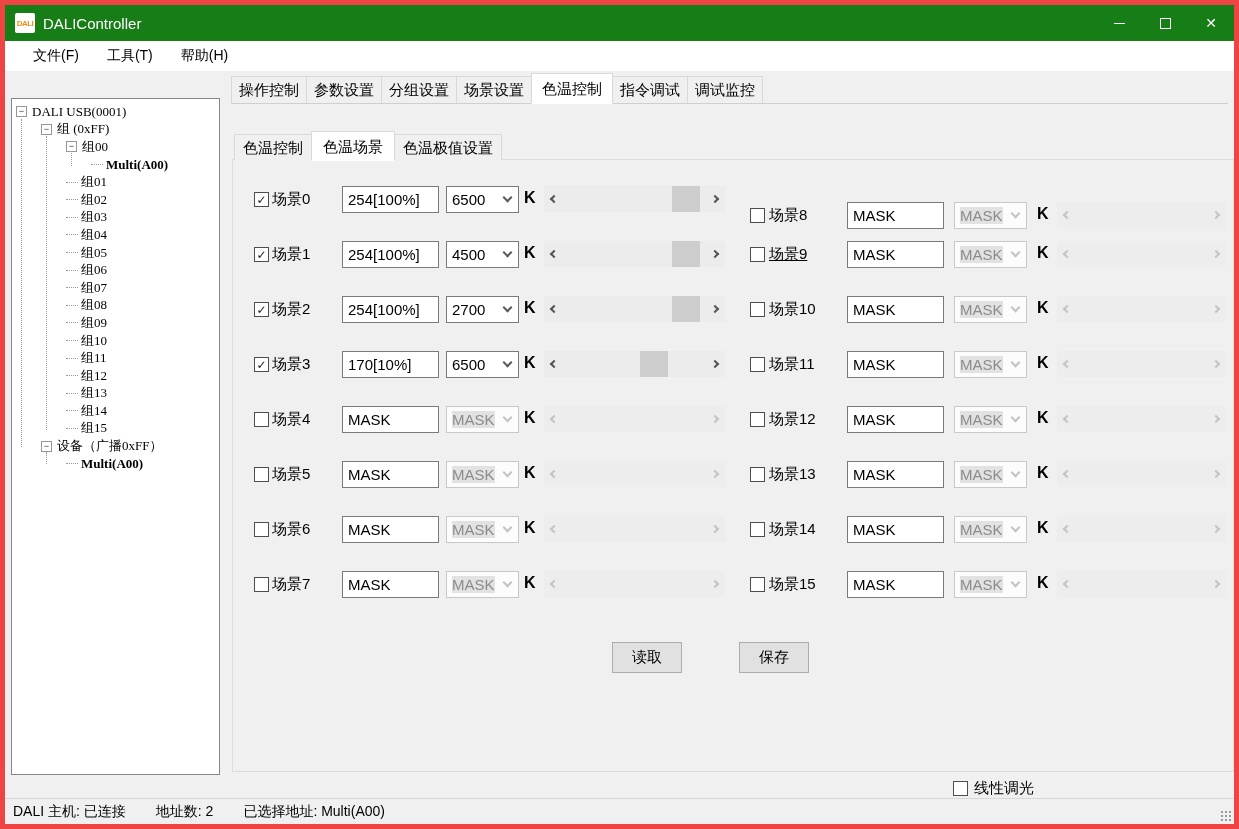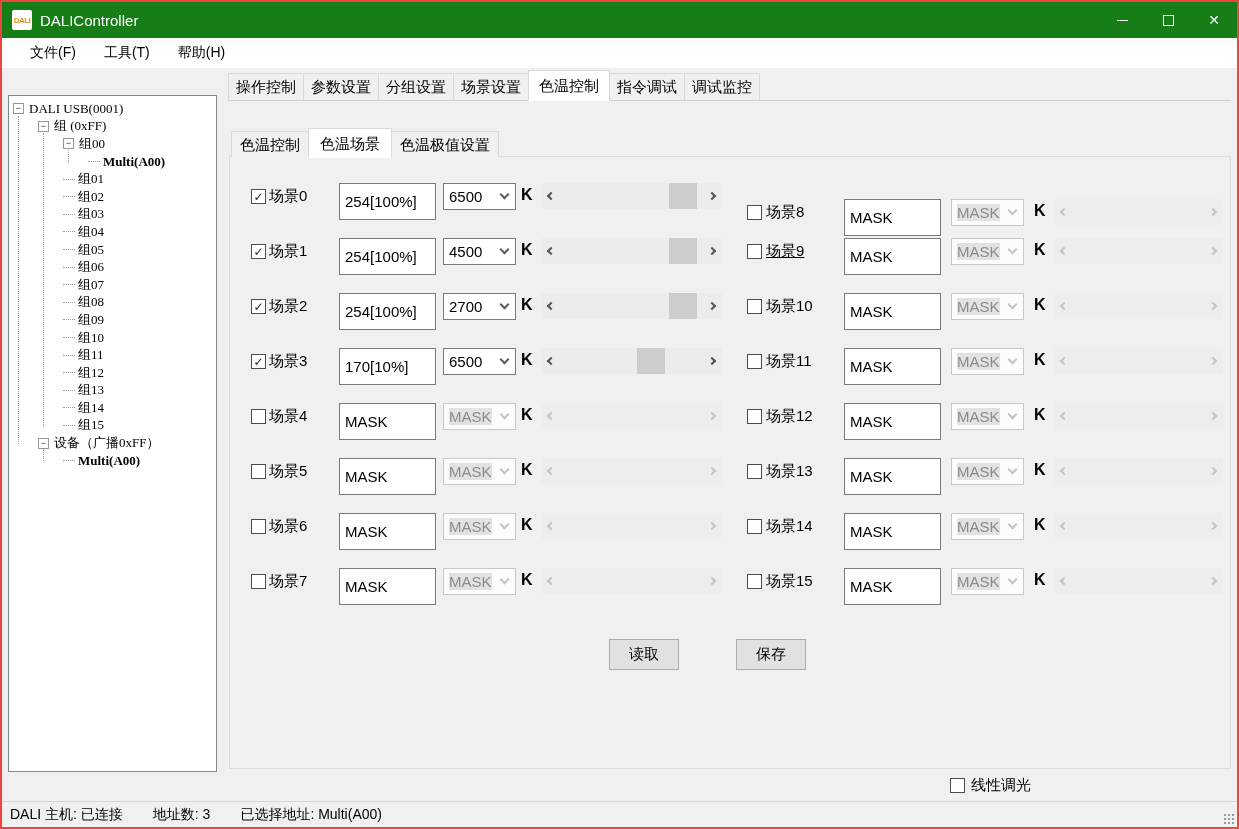--- a/index.html
+++ b/index.html
@@ -1,19 +1,19 @@
 <!DOCTYPE html>
 <html><head>
 <meta charset="utf-8">
 <style>
   html,body{margin:0;padding:0;background:#cfcfcf;}
   *{box-sizing:border-box;}
   .window{
     position:relative;width:1239px;height:829px;
-    border:2px solid #ef4444;background:#f0f0f0;overflow:hidden;
+    border:5px solid #ef4444;background:#f0f0f0;overflow:hidden;
     font-family:"Liberation Sans","DejaVu Sans",sans-serif;color:#000;
   }
   
   .titlebar{height:36px;background:#177d17;display:flex;align-items:center;}
   .app-icon{width:20px;height:20px;background:#fff;border-radius:2px;margin:0 8px 0 10px;
     display:flex;align-items:center;justify-content:center;
     font-size:8px;font-weight:bold;color:#e88f1a;letter-spacing:-0.5px;}
   .title-text{color:#fff;font-size:15px;}
   .win-controls{margin-left:auto;display:flex;height:100%;}
   .win-btn{width:46px;height:100%;display:flex;align-items:center;justify-content:center;color:#fff;font-size:14px;}
@@ -46,21 +46,21 @@
     border:1px solid #d9d9d9;border-bottom:none;margin-right:-1px;white-space:nowrap;}
   .stab.selected{background:#fff;height:30px;line-height:29px;padding:0 11px;margin-bottom:-1px;
     border:1px solid #d9d9d9;border-bottom:1px solid #fff;position:relative;}
   .sub-page{position:absolute;left:227px;top:154px;width:1002px;height:613px;background:#f0f0f0;
     border:1px solid #dcdcdc;}
   
   .scene-row{position:absolute;left:0;width:100%;height:27px;}
   .cbox{position:absolute;width:15px;height:15px;background:#fff;border:1px solid #4d4d4d;
     display:flex;align-items:center;justify-content:center;font-size:12px;font-weight:bold;color:#1a1a1a;top:6px;}
   .scene-label{position:absolute;top:4px;font-size:15px;white-space:nowrap;}
-  .level-input{position:absolute;top:0;width:97px;height:37px;border:1px solid #7a7a7a;background:#fff;
+  .level-input{position:absolute;top:0;width:97px;height:27px;border:1px solid #7a7a7a;background:#fff;
     font-size:15px;padding:1px 5px;font-family:"Liberation Sans","DejaVu Sans",sans-serif;color:#000;}
   .combo{position:absolute;top:0;width:73px;height:27px;border:1px solid #7a7a7a;background:#fff;
     display:flex;align-items:center;padding:0 7px 0 5px;}
   .combo-text{font-size:15px;}
   .chev-down{width:7px;height:7px;border-right:2px solid #5a5a5a;border-bottom:2px solid #5a5a5a;
     transform:rotate(45deg);margin-left:auto;margin-top:-4px;}
   .combo.disabled{border-color:#c8c8c8;background:#fcfcfc;}
   .combo.disabled .combo-text{color:#8b8b8b;background:#e2e2e2;}
   .combo.disabled .chev-down{border-color:#c3c3c3;}
   .k-label{position:absolute;top:3px;font-size:16px;font-weight:bold;}
@@ -541,18 +541,18 @@
       </div>
     </div>
 
   <div class="linear-dim">
     <span class="cbox inline"></span>
     <span>线性调光</span>
   </div>
 
   <div class="statusbar">
     <span>DALI 主机: 已连接</span>
-    <span>地址数: 3</span>
+    <span>地址数: 2</span>
     <span>已选择地址: Multi(A00)</span>
     <span class="resize-grip"></span>
   </div>
 
 </div>
 
 </body></html>

